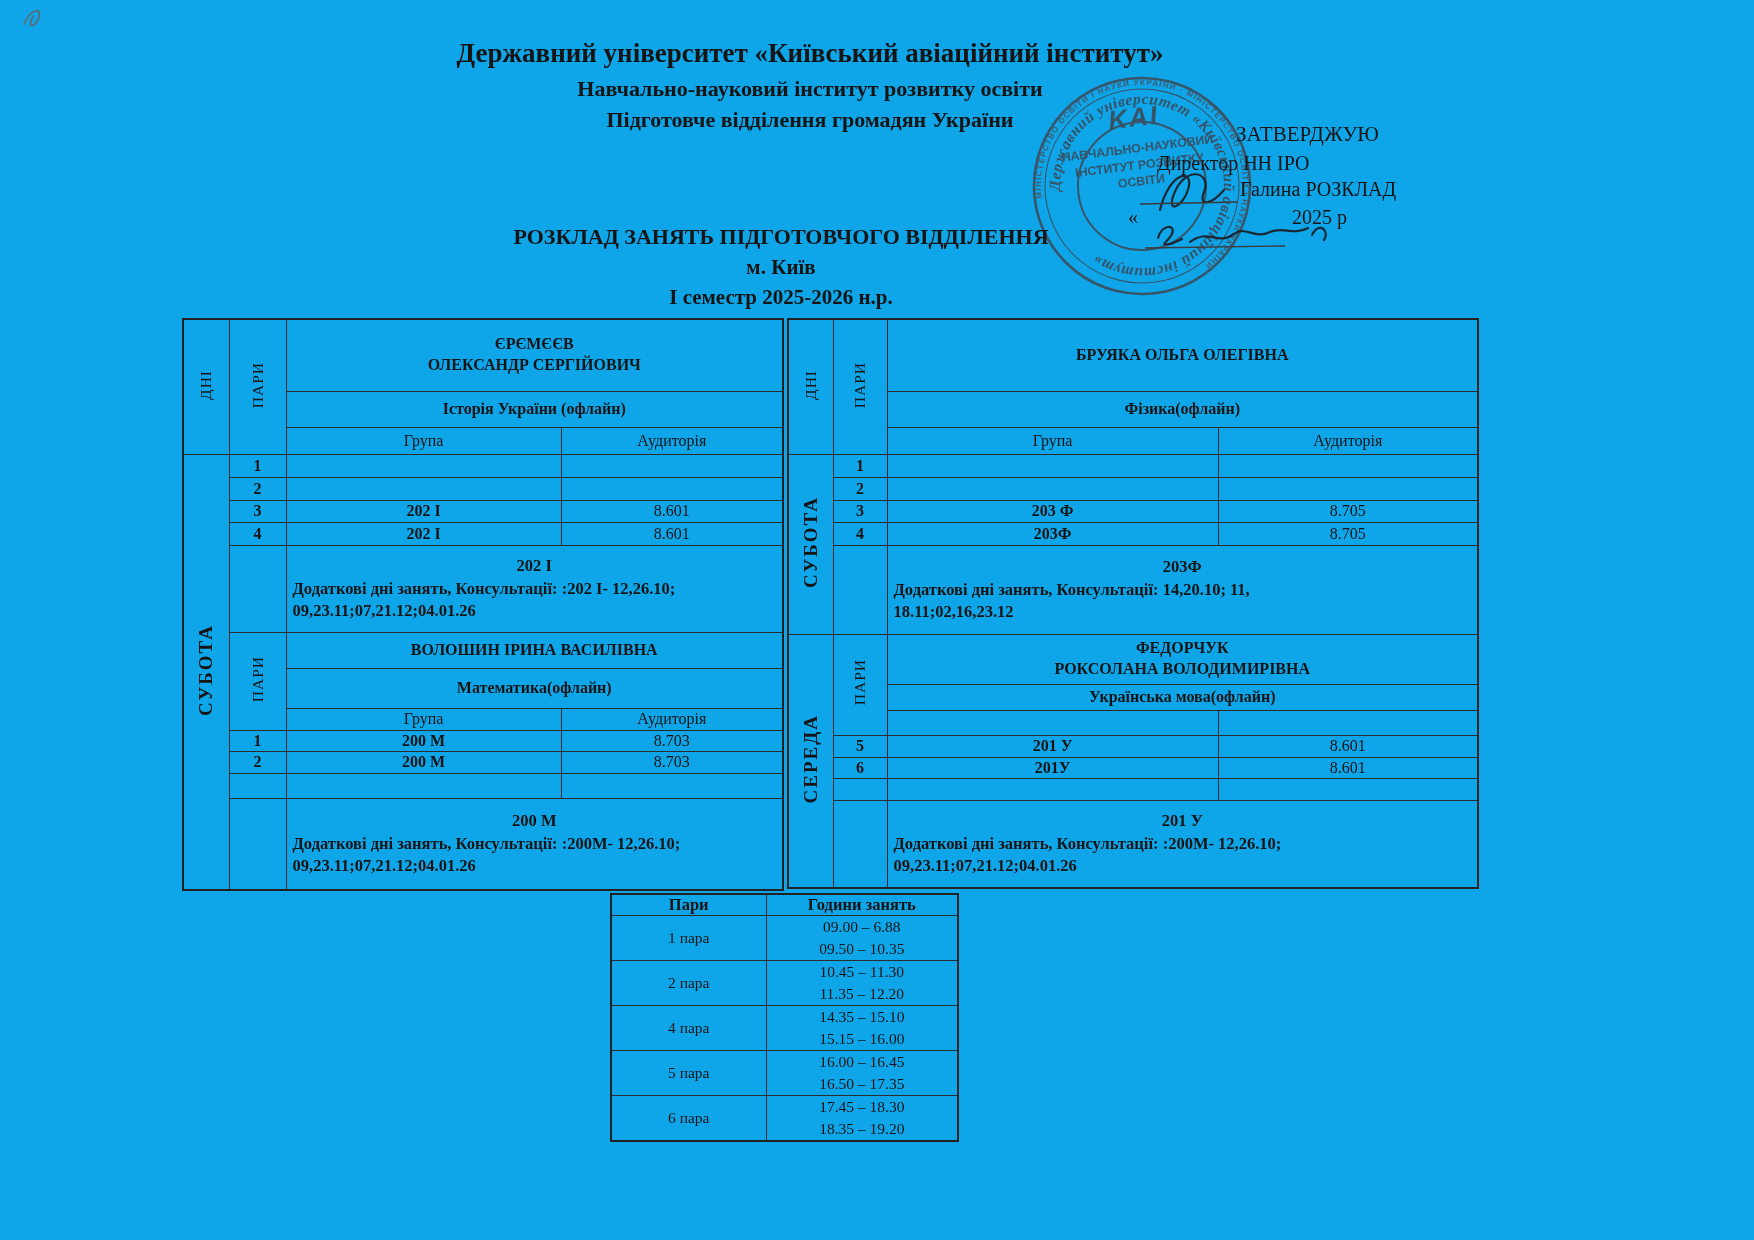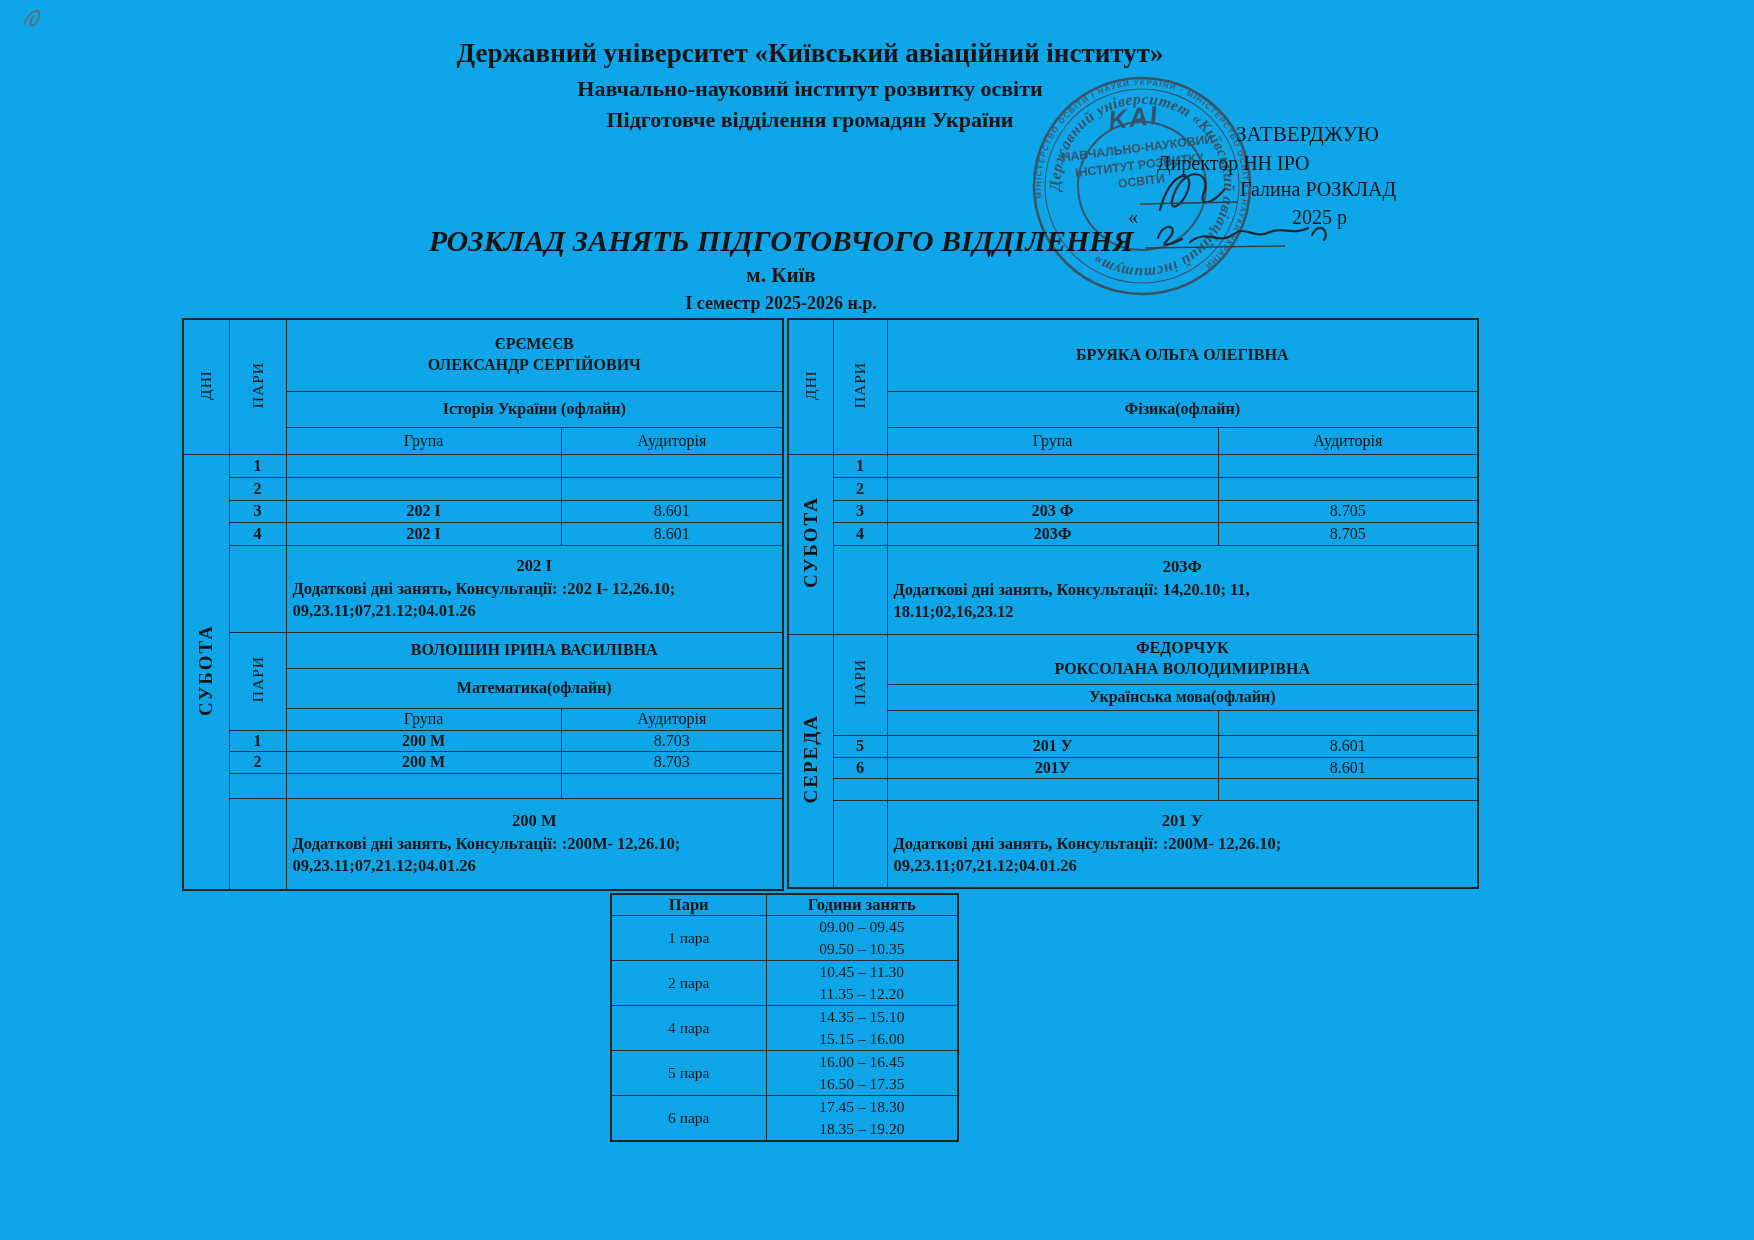--- a/index.html
+++ b/index.html
@@ -5,23 +5,23 @@
   html,body{margin:0;padding:0;}
   body{width:1754px;height:1240px;background:#ffffff;font-family:"Liberation Serif",serif;color:#141414;position:relative;overflow:hidden;}
   .page{position:absolute;inset:0;background:#0ea5e9;}
 
   
   .doc-header{position:absolute;left:310px;top:38px;width:1000px;text-align:center;}
   .doc-header .h1{font-size:27px;font-weight:bold;}
   .doc-header .h2{font-size:22px;font-weight:bold;margin-top:7px;}
   .doc-header .h3{font-size:22px;font-weight:bold;margin-top:5px;}
   .doc-title{position:absolute;left:281px;top:224px;width:1000px;text-align:center;}
-  .doc-title .t1{font-size:30px;font-weight:bold;font-style:italic;}
+  .doc-title .t1{font-size:22px;font-weight:bold;}
   .doc-title .t2{font-size:21px;font-weight:bold;margin-top:5px;}
-  .doc-title .t3{font-size:18px;font-weight:bold;margin-top:5px;}
+  .doc-title .t3{font-size:21px;font-weight:bold;margin-top:5px;}
 
   
   .approve{position:absolute;font-size:21px;}
   .ap1{left:1236px;top:122px;}
   .ap2{left:1157px;top:152px;font-size:20px;}
   .ap3{left:1240px;top:178px;font-size:20px;}
   .ap4{left:1128px;top:206px;font-size:20px;}
   .ap5{left:1292px;top:206px;font-size:20px;}
 
   
@@ -297,21 +297,21 @@
         <col style="width:155px">
         <col style="width:192px">
       </colgroup>
     <tbody>
         <tr style="height:20px">
       <td class="hh">Пари</td>
       <td class="hh">Години занять</td>
     </tr>
     <tr style="height:45px">
       <td>1 пара</td>
-      <td class="time-cell">09.00 – 09.45
+      <td class="time-cell">09.00 – 6.88
 09.50 – 10.35</td>
     </tr>
     <tr style="height:45px">
       <td>2 пара</td>
       <td class="time-cell">10.45 – 11.30
 11.35 – 12.20</td>
     </tr>
     <tr style="height:45px">
       <td>4 пара</td>
       <td class="time-cell">14.35 – 15.10

